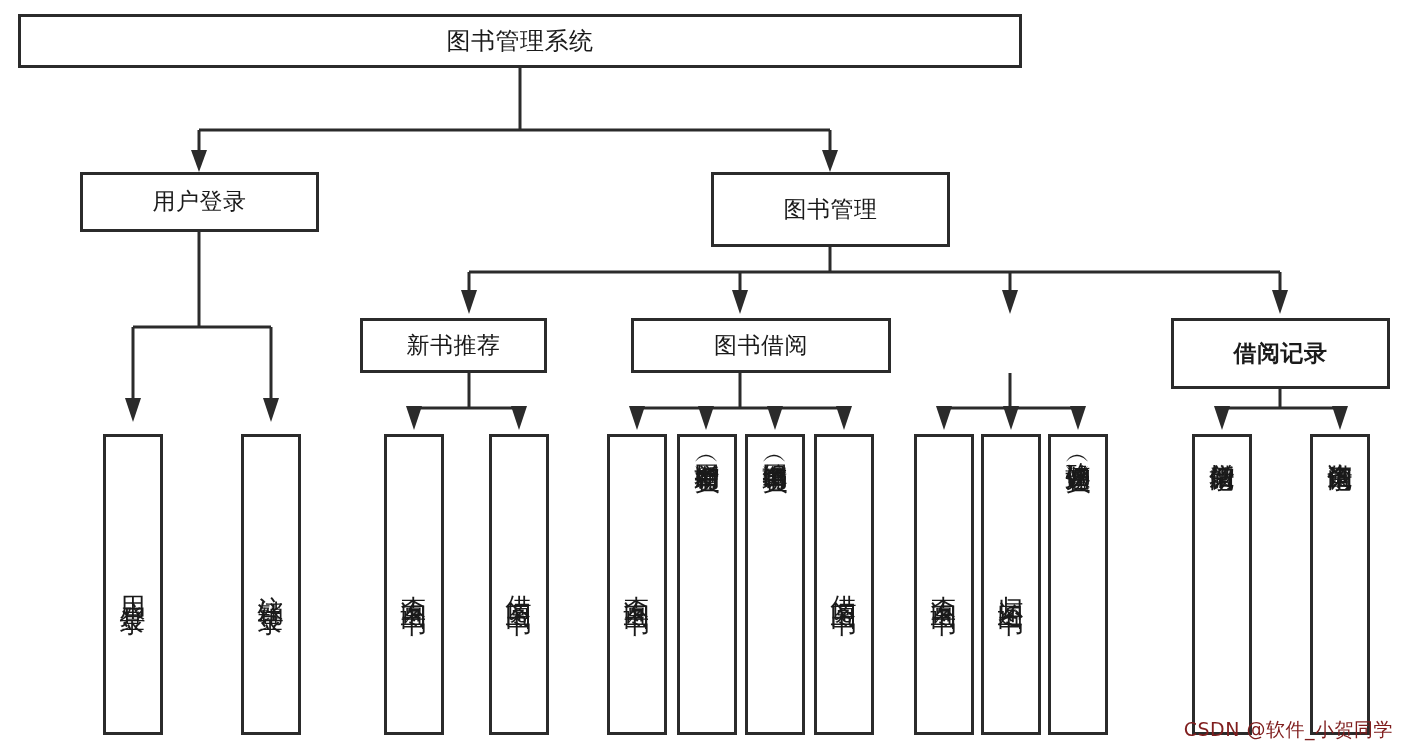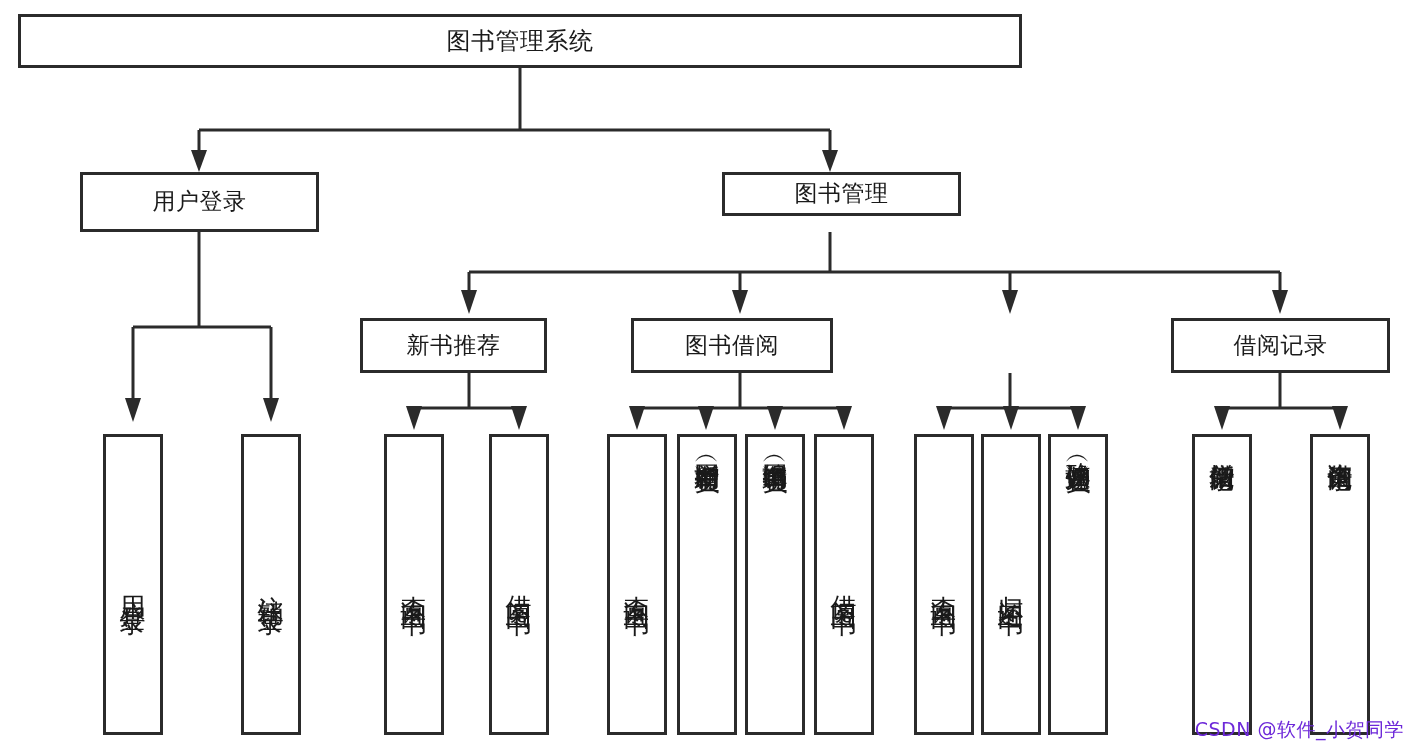--- a/index.html
+++ b/index.html
@@ -75,24 +75,24 @@
     line-height: 1.0;
     letter-spacing: 5px;
   }
   .node.leaf.tight .label {
     letter-spacing: 1px;
     font-size: 25px;
   }
   
   #watermark {
     position: absolute;
-    right: 1px;
+    right: 12px;
     bottom: 4px;
     font-size: 19px;
-    color: #6d28d9;
+    color: #7f1d1d;
     letter-spacing: 0.5px;
     white-space: nowrap;
     pointer-events: none;
     text-align: center;
   }
 </style>
 </head>
 <body>
 
 <div id="canvas">
@@ -160,31 +160,31 @@
     <polygon points="1332,406 1348,406 1340,430"></polygon>
   </svg>
 
   <div class="node horiz root" style="left:18px; top:14px; width:1004px; height:54px;">
     <span class="label">图书管理系统</span>
   </div>
 
   <div class="node horiz" style="left:80px; top:172px; width:239px; height:60px;">
     <span class="label">用户登录</span>
   </div>
-  <div class="node horiz" style="left:711px; top:172px; width:239px; height:44px;margin-left:11px;">
+  <div class="node horiz" style="left:711px; top:172px; width:239px; height:75px;">
     <span class="label">图书管理</span>
   </div>
 
   <div class="node horiz" style="left:360px; top:318px; width:187px; height:55px;">
     <span class="label">新书推荐</span>
   </div>
-  <div class="node horiz" style="left:631px; top:318px; width:202px; height:55px;">
+  <div class="node horiz" style="left:631px; top:318px; width:260px; height:55px;">
     <span class="label">图书借阅</span>
   </div>
-  <div class="node horiz" style="left:1171px; top:318px; width:219px; height:55px;">
+  <div class="node horiz" style="left:1171px; top:318px; width:219px; height:71px;font-weight:bold;">
     <span class="label">借阅记录</span>
   </div>
 
   <div class="node leaf center" style="left:103px; top:434px; width:60px; height:301px;">
     <span class="label">用户登录</span>
   </div>
   <div class="node leaf center" style="left:241px; top:434px; width:60px; height:301px;">
     <span class="label">注销登录</span>
   </div>
 

